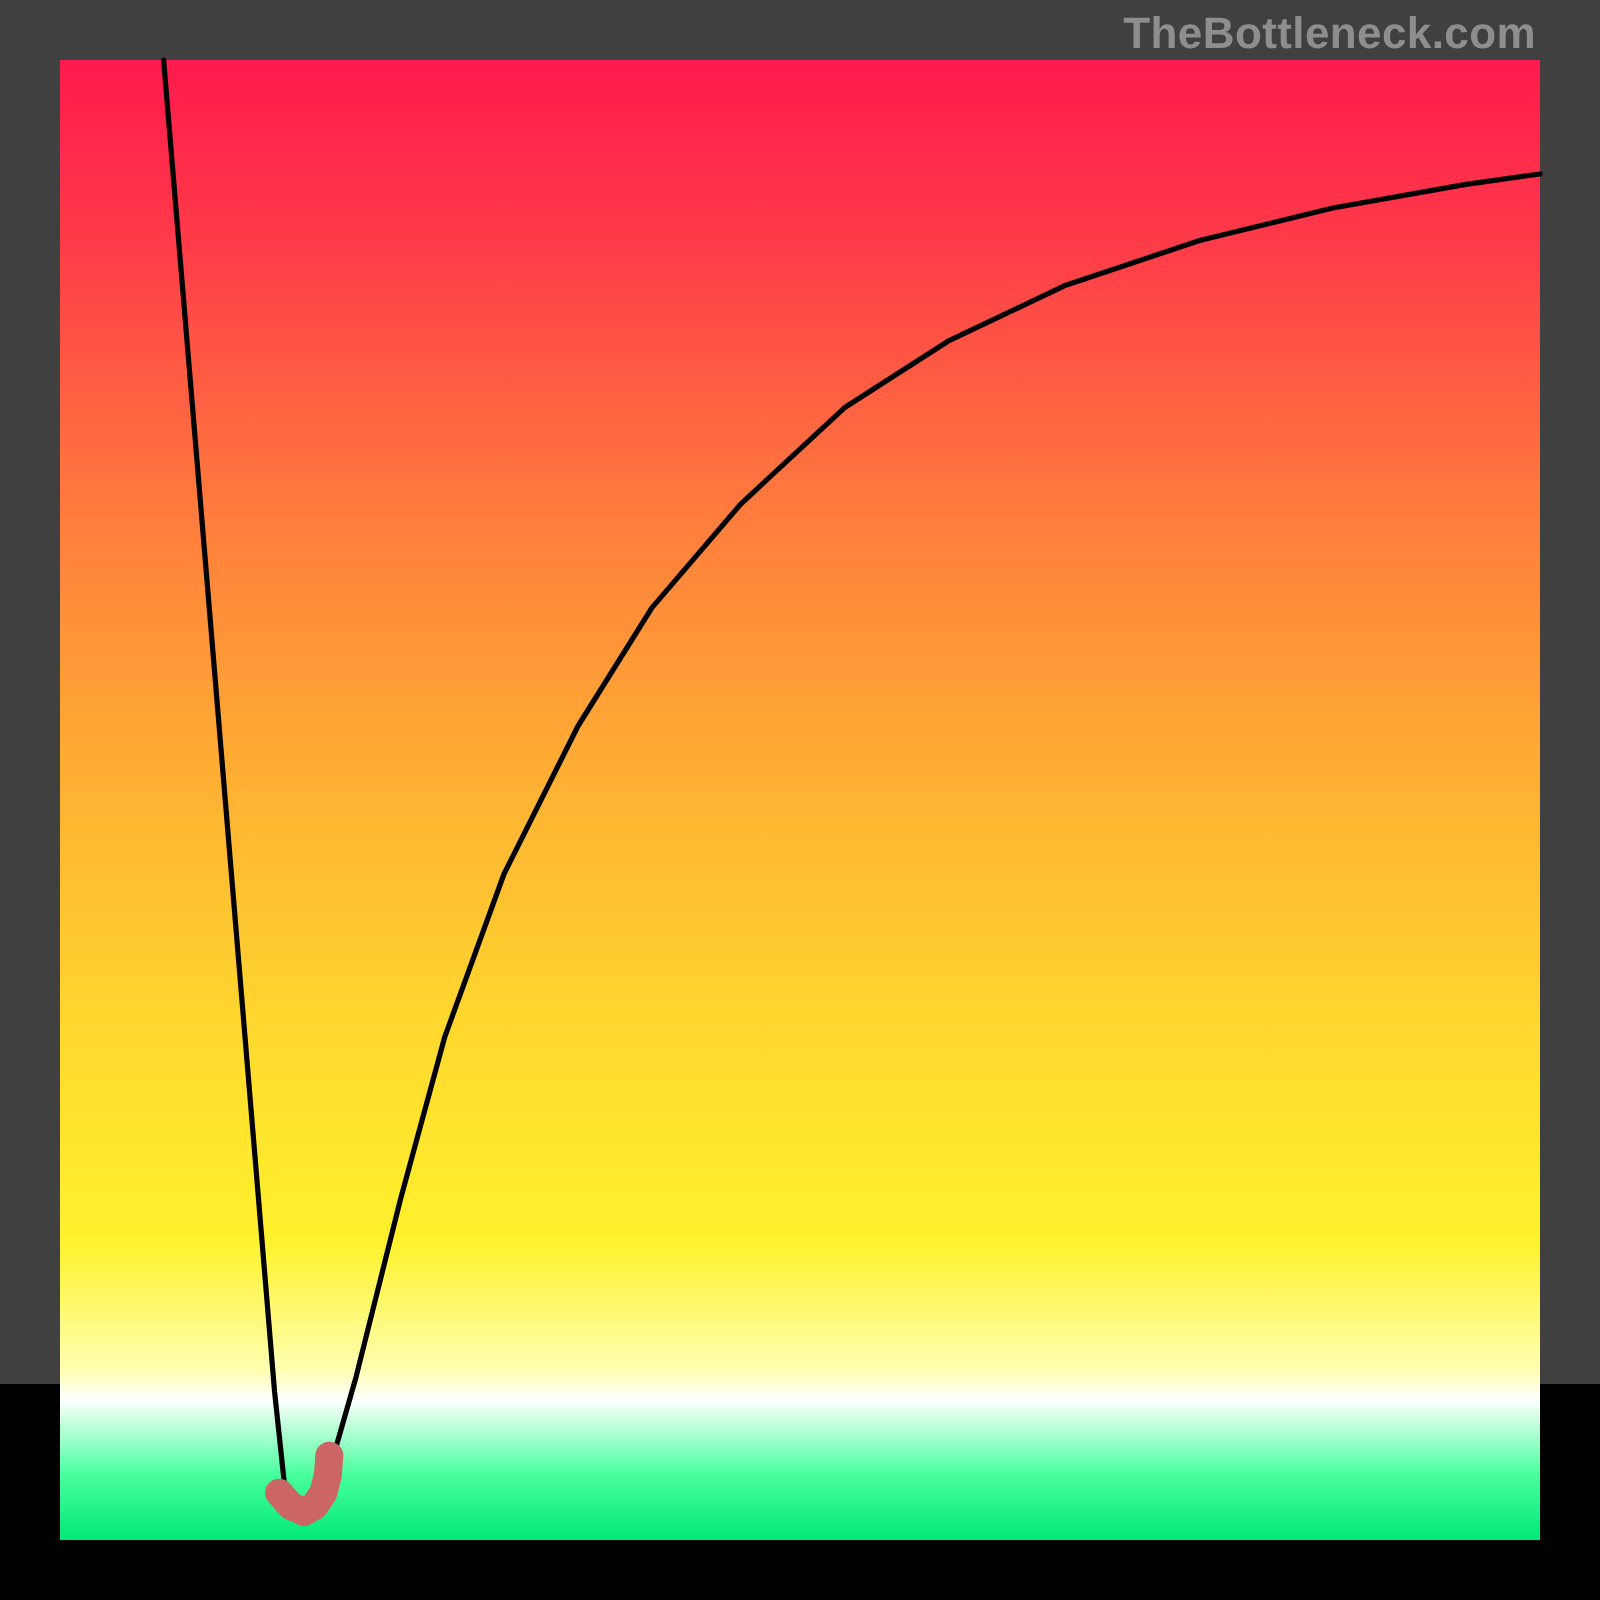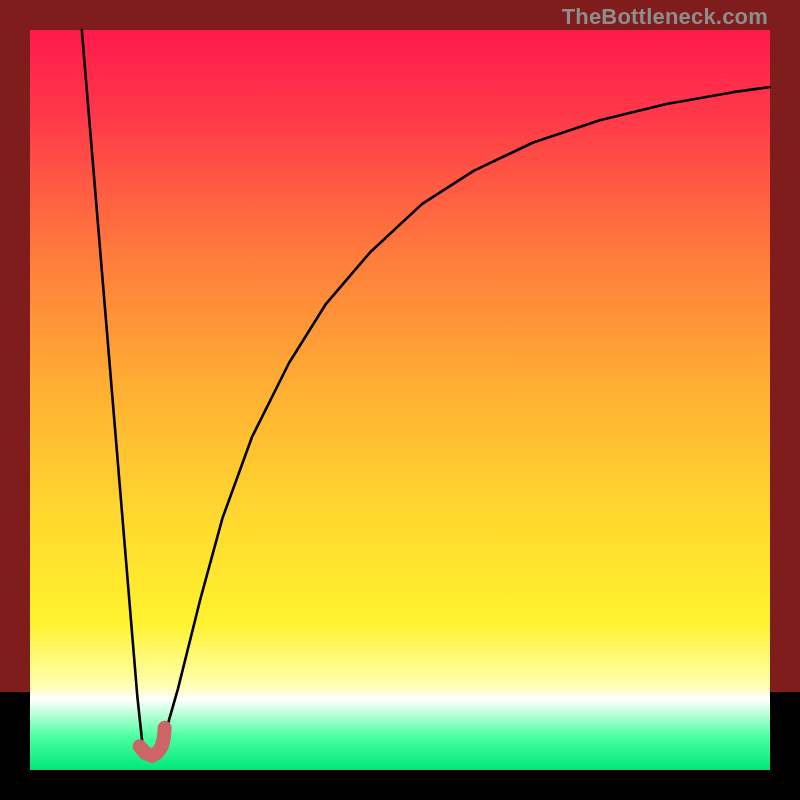--- a/index.html
+++ b/index.html
@@ -9,21 +9,21 @@
     height: 800px;
     background: #000;
     overflow: hidden;
   }
   .frame {
     position: absolute;
     left: 0;
     top: 0;
     width: 800px;
     height: 692px;
-    background: #7f1d1d;
+    background: #404040;
   }
   .plot-area {
     position: absolute;
     left: 30px;
     top: 30px;
     width: 740px;
     height: 740px;
   }
   .gradient {
     position: absolute;

